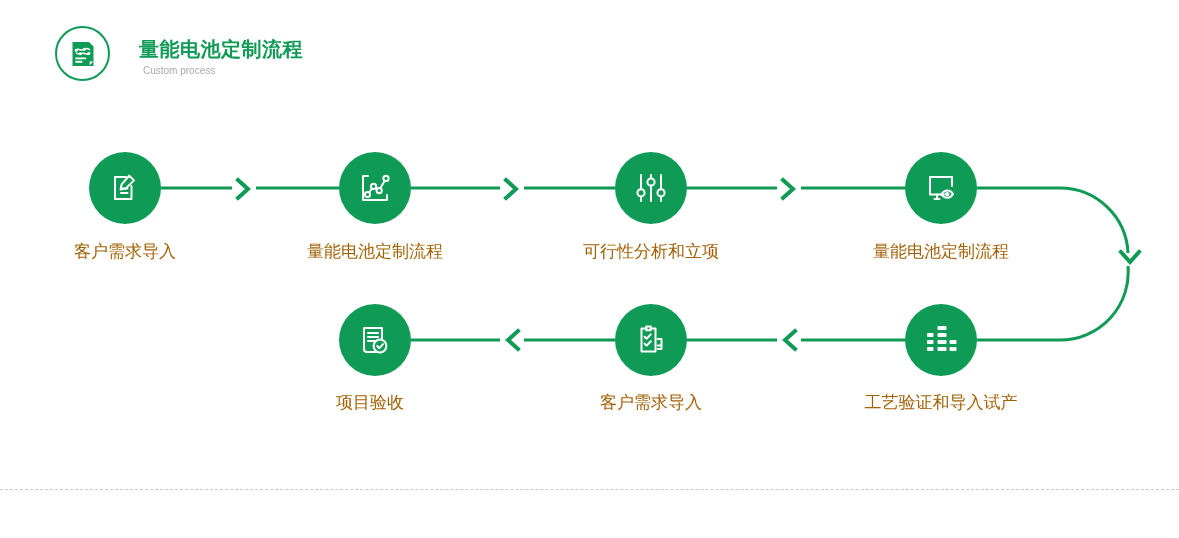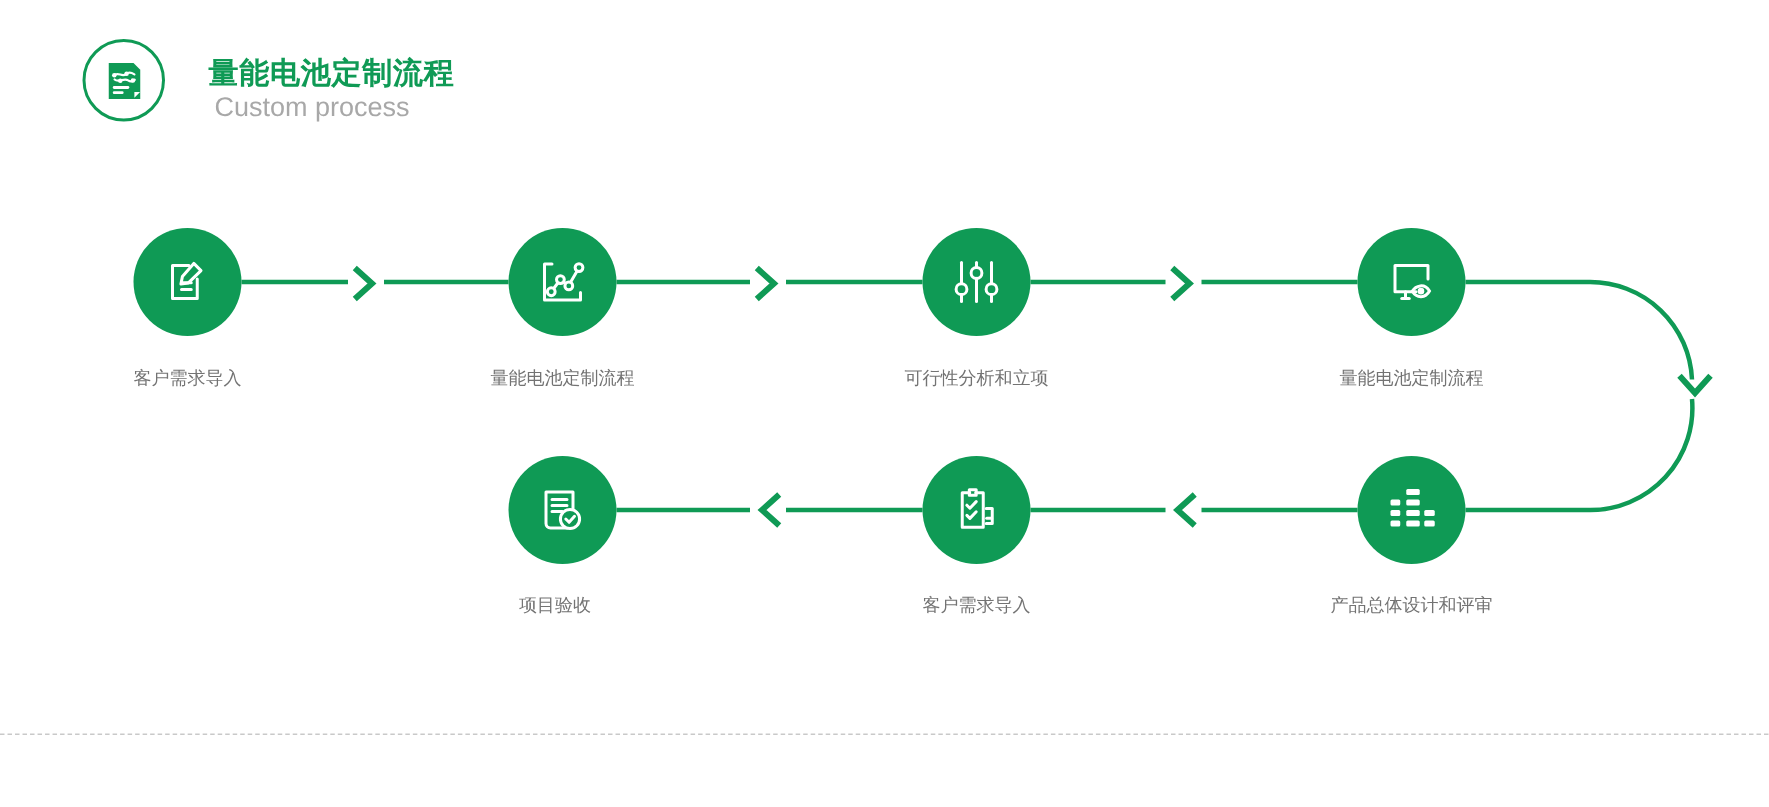--- a/index.html
+++ b/index.html
@@ -18,34 +18,34 @@
     border:2px solid #0f9a55;
     display:flex;align-items:center;justify-content:center;
     box-sizing:border-box;flex:0 0 auto;
   }
   .header-text{margin-left:29px;}
   .header-title{
     font-size:20px;font-weight:bold;color:#0f9a55;
     letter-spacing:.5px;line-height:24px;white-space:nowrap;
   }
   .header-sub{
-    font-size:18px;color:#a8a8a8;line-height:20px;
+    font-size:10px;color:#a8a8a8;line-height:20px;
     margin-top:0;margin-left:4px;white-space:nowrap;
   }
 
   
   .flow{position:absolute;left:0;top:0;width:1179px;height:538px;}
   .flow-svg{position:absolute;left:0;top:0;}
 
   .node{position:absolute;width:72px;height:72px;border-radius:50%;
         background:#0f9a55;display:flex;align-items:center;justify-content:center;}
   .node svg{display:block;}
 
   .node-label{
-    position:absolute;font-size:12px;color:#737373;
+    position:absolute;font-size:17px;color:#a16207;
     white-space:nowrap;line-height:18px;text-align:center;
     transform:translateX(-50%);
   }
 
   
   .divider{
     position:absolute;left:0;top:489px;width:1179px;height:0;
     border-top:1px dashed #c9c9c9;
   }
 </style>
@@ -188,21 +188,21 @@
             <rect x="4" y="17" width="6.5" height="4" rx="1"></rect>
             <rect x="14.5" y="17" width="9" height="4" rx="1"></rect>
             <rect x="4" y="24" width="6.5" height="4" rx="1"></rect>
             <rect x="14.5" y="24" width="9" height="4" rx="1"></rect>
             <rect x="26.5" y="17" width="7" height="4" rx="1"></rect>
             <rect x="26.5" y="24" width="7" height="4" rx="1"></rect>
           </g>
         </svg>
       </span>
     </div>
-    <div class="node-label" style="left:941px;top:394px;">产品总体设计和评审</div>
+    <div class="node-label" style="left:941px;top:394px;">工艺验证和导入试产</div>
 
     <div class="node" style="left:615px;top:304px;">
       <span>
         <svg width="38" height="38" viewBox="0 0 38 38">
           <g fill="none" stroke="#ffffff" stroke-width="2" stroke-linejoin="round" stroke-linecap="round">
             <path d="M14.5 7.5 H9.5 V30.5 H23.5 V7.5 H18.5"></path>
             <path d="M14.2 5.5 H18.8 V9.2 H14.2 Z"></path>
             <path d="M12.6 15.8 L14.6 17.8 L18.8 13.4"></path>
             <path d="M12.6 22.6 L14.6 24.6 L18.8 20.2"></path>
             <path d="M25.5 18 H29.5 V28 H25.5"></path>

